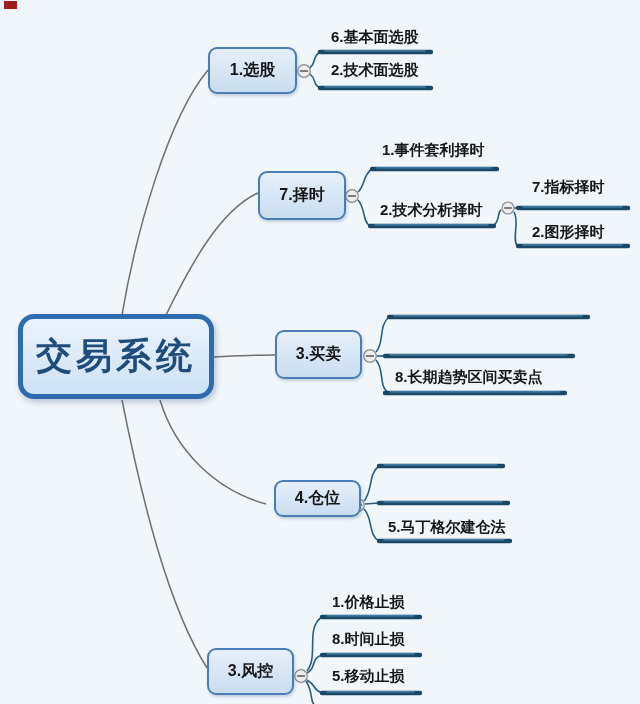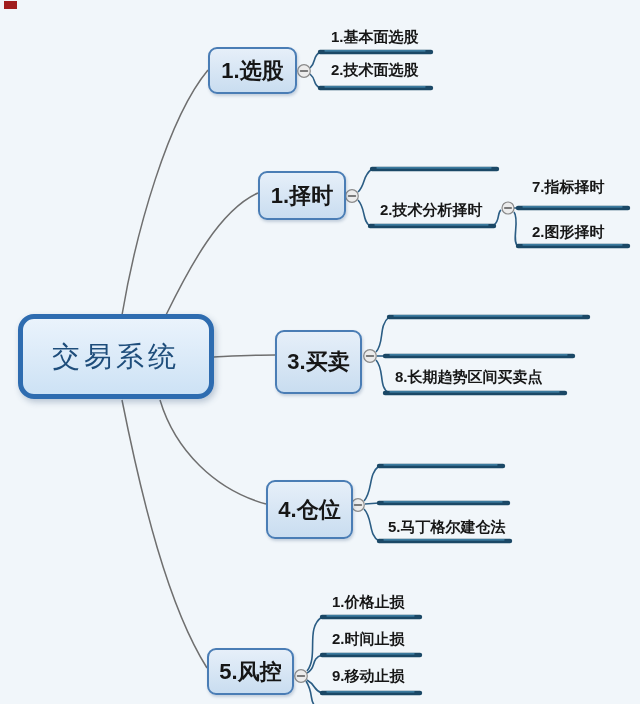--- a/index.html
+++ b/index.html
@@ -13,24 +13,24 @@
   .stage{position:relative;width:640px;height:704px;background:var(--background);overflow:hidden;}
   .links{position:absolute;left:0;top:0;}
   .c-root{stroke:var(--connector-root);stroke-width:1.5;fill:none;}
   .c-branch{stroke:var(--connector-branch);stroke-width:1.6;fill:none;}
   .u-line{stroke:var(--leaf-line);stroke-width:4.4;fill:none;stroke-linecap:round;}
   .u-hi{stroke:var(--leaf-line-highlight);stroke-width:1.3;fill:none;stroke-linecap:round;opacity:.9;}
   .collapse-circle{fill:var(--collapse-fill);stroke:var(--collapse-border);stroke-width:1.2;}
   .collapse-minus{stroke:#555;stroke-width:1.4;stroke-linecap:round;}
   .node{position:absolute;display:flex;align-items:center;justify-content:center;box-sizing:border-box;white-space:nowrap;}
   .branch{background:linear-gradient(180deg,var(--branch-fill-top),var(--branch-fill-bottom));
-    border:2px solid var(--branch-border);border-radius:9px;font-size:22px;font-weight:bold;color:var(--text);
+    border:2px solid var(--branch-border);border-radius:9px;font-size:16px;font-weight:bold;color:var(--text);
     box-shadow:1px 2px 3px rgba(60,90,130,.25);}
   .root{background:linear-gradient(180deg,var(--root-fill-top),var(--root-fill-bottom));
-    border:5px solid var(--root-border);border-radius:16px;font-size:28px;font-weight:normal;
+    border:5px solid var(--root-border);border-radius:16px;font-size:36px;font-weight:bold;
     color:var(--root-text);letter-spacing:4px;box-shadow:2px 3px 6px rgba(50,80,120,.3);justify-content:center;}
   .leaf{position:absolute;font-size:15px;font-weight:bold;color:var(--text);white-space:nowrap;line-height:20px;}
   .corner-mark{position:absolute;left:4px;top:1px;width:13px;height:8px;background:var(--corner-mark);}
 </style>
 </head>
 <body>
 
 <div class="stage">
 
   <div class="corner-mark"></div>
@@ -125,40 +125,41 @@
   </svg>
 
   <div class="node root" style="left:18px;top:314px;width:196px;height:85px">
     <span>交易系统</span>
   </div>
 
   <div class="node branch" style="left:208px;top:47px;width:89px;height:47px">
     <span>1.选股</span>
   </div>
   <div class="node branch" style="left:258px;top:171px;width:88px;height:49px">
-    <span>1.择时</span>
+    <span>7.择时</span>
   </div>
-  <div class="node branch" style="left:275px;top:330px;width:87px;height:64px">
+  <div class="node branch" style="left:275px;top:330px;width:87px;height:49px">
     <span>3.买卖</span>
   </div>
-  <div class="node branch" style="left:266px;top:480px;width:87px;height:59px">
+  <div class="node branch" style="left:274px;top:480px;width:87px;height:37px">
     <span>4.仓位</span>
   </div>
   <div class="node branch" style="left:207px;top:648px;width:87px;height:47px">
-    <span>5.风控</span>
+    <span>3.风控</span>
   </div>
 
-  <div class="leaf" style="left:331px;top:27px">1.基本面选股</div>
+  <div class="leaf" style="left:331px;top:27px">6.基本面选股</div>
   <div class="leaf" style="left:331px;top:60px">2.技术面选股</div>
 
+  <div class="leaf" style="left:382px;top:140px">1.事件套利择时</div>
   <div class="leaf" style="left:380px;top:200px">2.技术分析择时</div>
   <div class="leaf" style="left:532px;top:177px">7.指标择时</div>
   <div class="leaf" style="left:532px;top:222px">2.图形择时</div>
 
   <div class="leaf" style="left:395px;top:367px">8.长期趋势区间买卖点</div>
 
   <div class="leaf" style="left:388px;top:517px">5.马丁格尔建仓法</div>
 
   <div class="leaf" style="left:332px;top:592px">1.价格止损</div>
-  <div class="leaf" style="left:332px;top:629px">2.时间止损</div>
-  <div class="leaf" style="left:332px;top:666px">9.移动止损</div>
+  <div class="leaf" style="left:332px;top:629px">8.时间止损</div>
+  <div class="leaf" style="left:332px;top:666px">5.移动止损</div>
 
 </div>
 
 </body></html>

